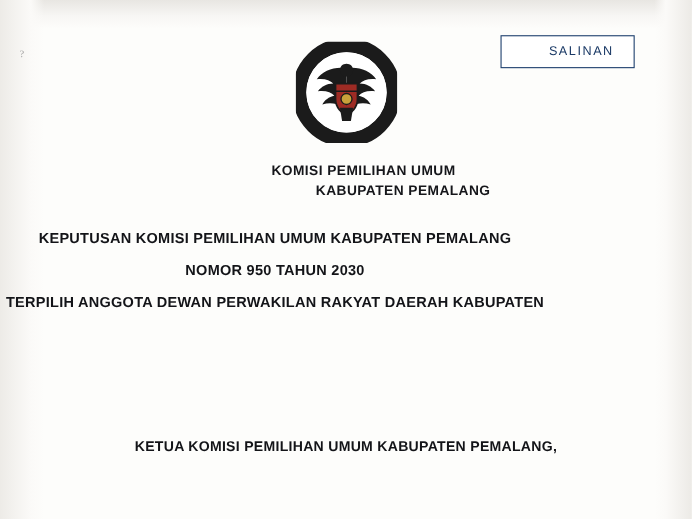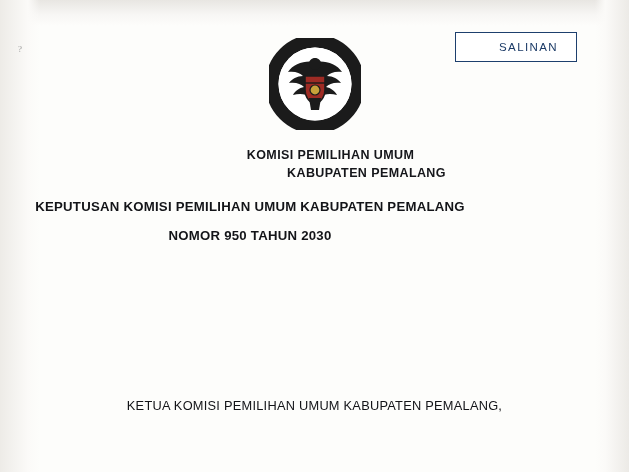--- a/index.html
+++ b/index.html
@@ -96,42 +96,42 @@
     font-family: "Liberation Sans", sans-serif;
     font-weight: 700;
   }
   .inst-1 { top: 148px; }
   .inst-2 { top: 166px; padding-left: 36px; }
 
   
   .titleblock {
     position: absolute;
     left: 0;
-    top: 192px;
+    top: 202px;
     width: 500px;
     text-align: center;
   }
   .tline {
     font-size: 13.2px;
     color: #131418;
     letter-spacing: 0.25px;
     font-weight: 700;
     line-height: 29px;
     font-family: "Liberation Sans", sans-serif;
     white-space: nowrap;
   }
 
   .closing {
     position: absolute;
     left: 0;
     top: 398px;
     width: 629px;
     text-align: center;
     font-size: 12.8px;
-    font-weight: 400;
+    font-weight: 700;
     color: #131418;
     letter-spacing: 0.25px;
     font-family: "Liberation Sans", sans-serif;
   }
 </style>
 </head>
 <body>
 
 <div id="page">
 
@@ -178,17 +178,18 @@
       </g>
     </svg>
   </div>
 
   <div class="inst inst-1">KOMISI PEMILIHAN UMUM</div>
   <div class="inst inst-2">KABUPATEN PEMALANG</div>
 
   <div class="titleblock">
     <div class="tline">KEPUTUSAN KOMISI PEMILIHAN UMUM KABUPATEN PEMALANG</div>
     <div class="tline">NOMOR  950 TAHUN 2030</div>
+    <div class="tline">TERPILIH ANGGOTA DEWAN PERWAKILAN RAKYAT DAERAH KABUPATEN</div>
   </div>
 
   <div class="closing">KETUA KOMISI PEMILIHAN UMUM KABUPATEN PEMALANG,</div>
 
 </div>
 
 </body></html>

